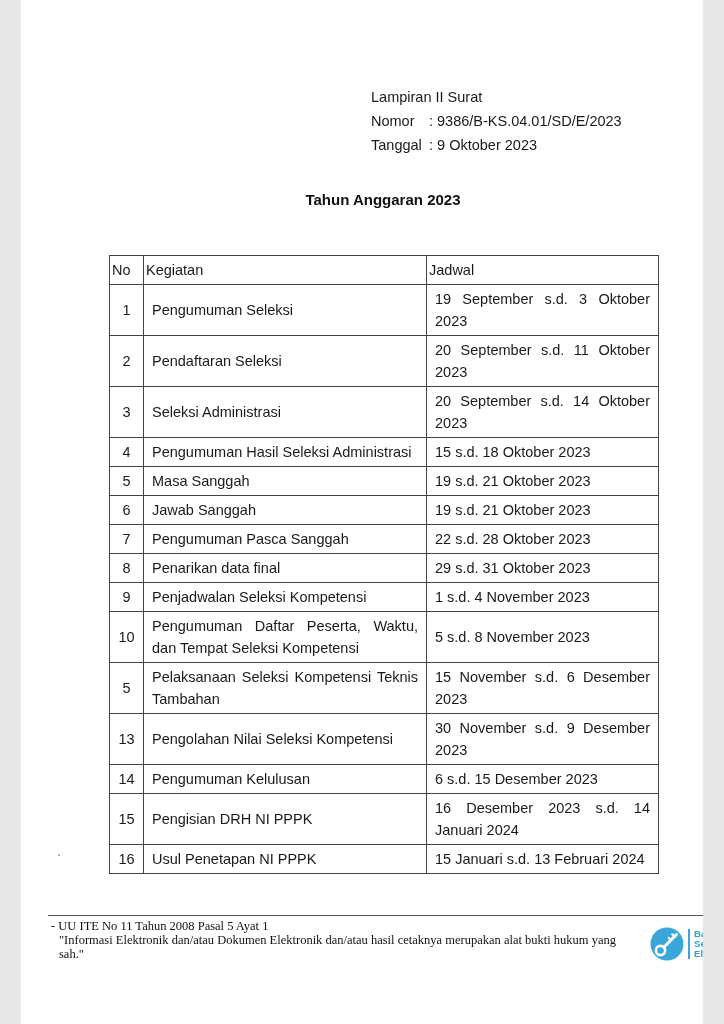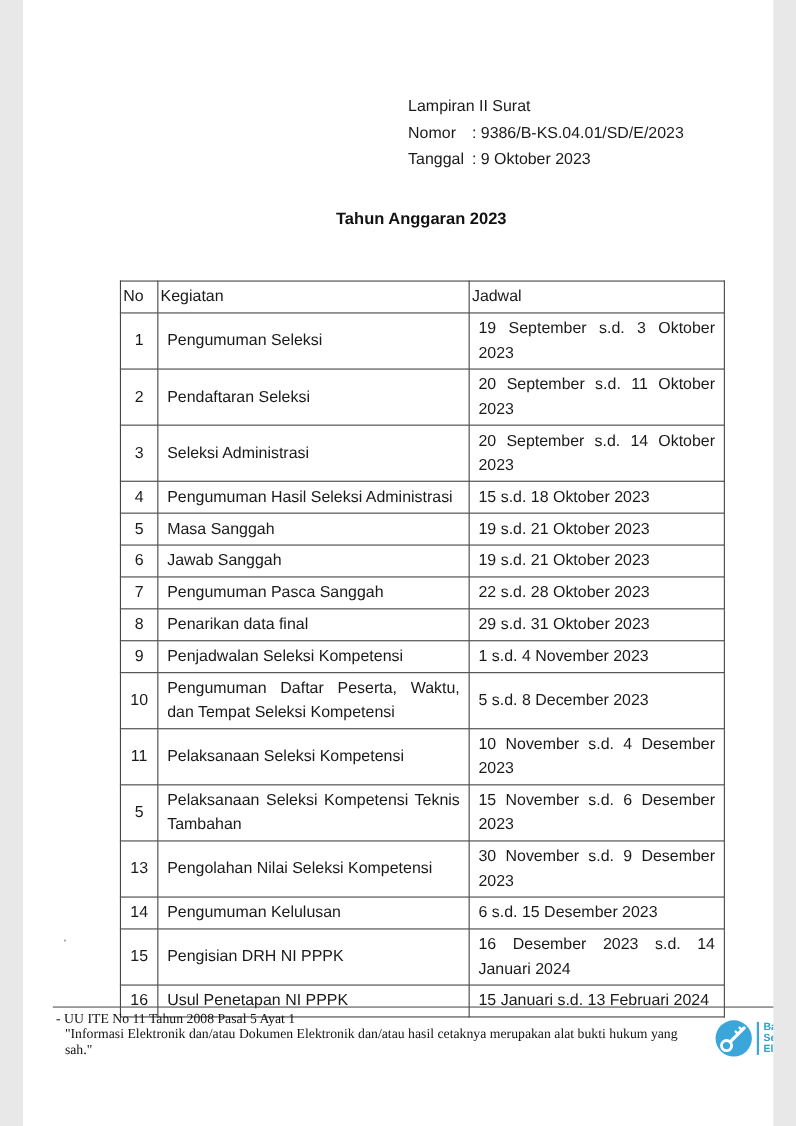--- a/index.html
+++ b/index.html
@@ -196,26 +196,21 @@
         <td class="cell-jad">29 s.d. 31 Oktober 2023</td>
       </tr>
         <tr>
         <td class="cell-no">9</td>
         <td class="cell-keg">Penjadwalan Seleksi Kompetensi</td>
         <td class="cell-jad">1 s.d. 4 November 2023</td>
       </tr>
         <tr>
         <td class="cell-no">10</td>
         <td class="cell-keg">Pengumuman Daftar Peserta, Waktu, dan Tempat Seleksi Kompetensi</td>
-        <td class="cell-jad">5 s.d. 8 December 2023</td>
-      </tr>
-        <tr>
-        <td class="cell-no">11</td>
-        <td class="cell-keg">Pelaksanaan Seleksi Kompetensi</td>
-        <td class="cell-jad">10 November s.d. 4 Desember 2023</td>
+        <td class="cell-jad">5 s.d. 8 November 2023</td>
       </tr>
         <tr>
         <td class="cell-no">5</td>
         <td class="cell-keg">Pelaksanaan Seleksi Kompetensi Teknis Tambahan</td>
         <td class="cell-jad">15 November s.d. 6 Desember 2023</td>
       </tr>
         <tr>
         <td class="cell-no">13</td>
         <td class="cell-keg">Pengolahan Nilai Seleksi Kompetensi</td>
         <td class="cell-jad">30 November s.d. 9 Desember 2023</td>

